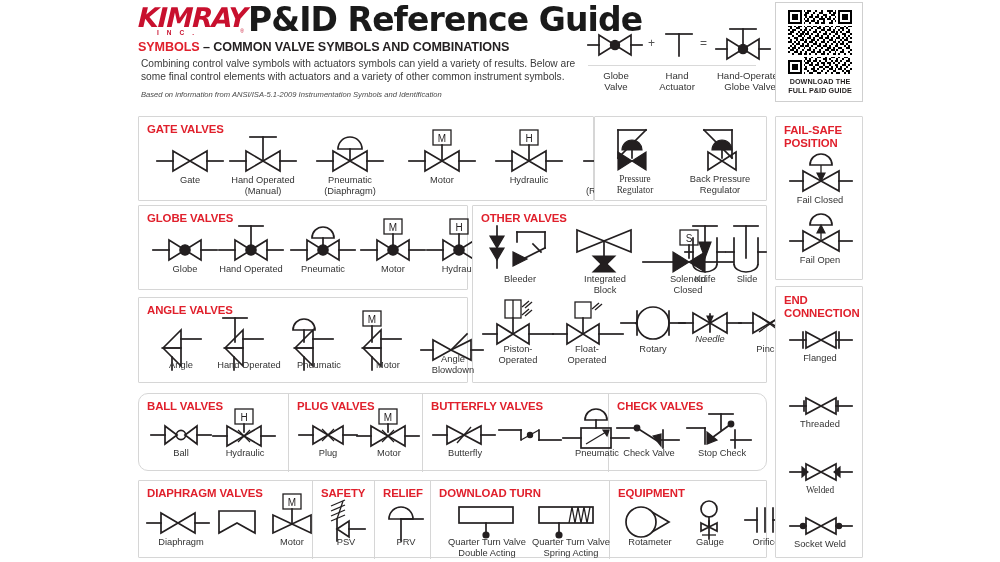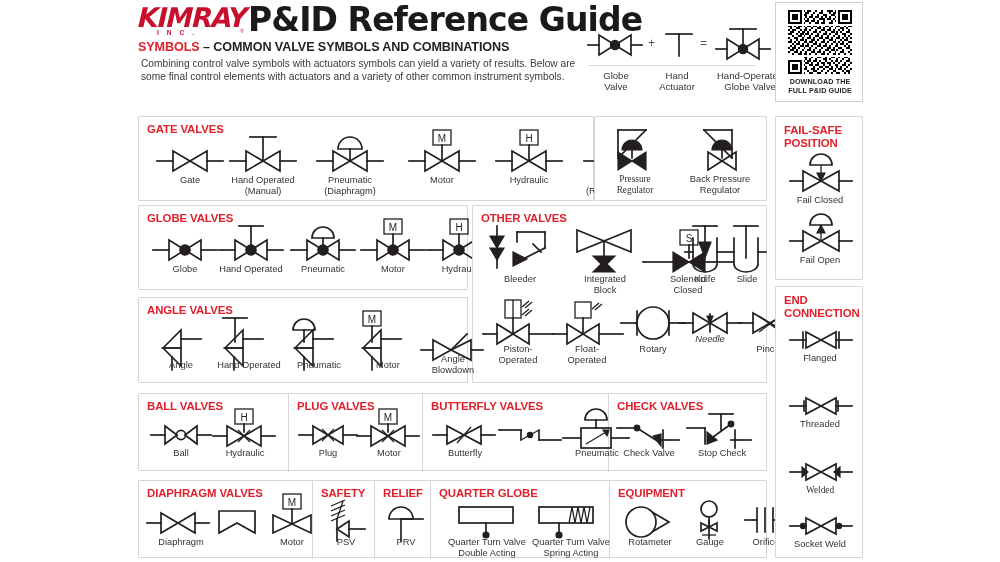--- a/index.html
+++ b/index.html
@@ -106,20 +106,21 @@
     </div>
 
     <div class="main-title">P&amp;ID Reference Guide</div>
 
     <div class="sub-head">
       <span class="red">SYMBOLS</span>
       <span class="blk">– COMMON VALVE SYMBOLS AND COMBINATIONS</span>
     </div>
 
     <div class="intro">Combining control valve symbols with actuators symbols can yield a variety of results. Below are some final control elements with actuators and a variety of other common instrument symbols.</div>
+    <div class="basedon">Based on information from ANSI/ISA-5.1-2009 Instrumentation Symbols and Identification</div>
 
     <div class="eq-block">
       <div class="eq-row">
         <div class="sym" style="left:0px; top:6px;">
           <svg width="54" height="26" viewBox="0 0 54 26">
             <line class="ln" x1="0" y1="13" x2="11" y2="13"></line>
             <line class="ln" x1="43" y1="13" x2="54" y2="13"></line>
             <polygon class="no-fill" points="11,3 11,23 27,13"></polygon>
             <polygon class="no-fill" points="43,3 43,23 27,13"></polygon>
             <circle class="fill-b" cx="27" cy="13" r="4.6"></circle>
@@ -905,21 +906,21 @@
         <polygon class="no-fill" points="12,12 12,32 30,22"></polygon>
         <polygon class="no-fill" points="50,12 50,32 30,22"></polygon>
         <line class="ln" x1="30" y1="22" x2="46" y2="6"></line>
       </svg>
     </div>
     <div class="sym-lab" style="left:274px; top:56px; width:80px;">
       <span>Angle</span><br><span>Blowdown</span>
     </div>
   </div>
 
-  <div class="panel" style="left:138px; top:393px; width:629px; height:78px;">
+  <div class="panel" style="left:138px; top:393px; width:629px; height:78px;border-radius:10px;">
     <div style="position:absolute; left:149px; top:0; width:1px; height:78px; background:#d6d6d6;"></div>
     <div style="position:absolute; left:283px; top:0; width:1px; height:78px; background:#d6d6d6;"></div>
     <div style="position:absolute; left:469px; top:0; width:1px; height:78px; background:#d6d6d6;"></div>
 
     <div class="panel-title" style="left:8px; top:6px;">BALL VALVES</div>
     <div class="panel-title" style="left:158px; top:6px;">PLUG VALVES</div>
     <div class="panel-title" style="left:292px; top:6px;">BUTTERFLY VALVES</div>
     <div class="panel-title" style="left:478px; top:6px;">CHECK VALVES</div>
 
     <div class="sym" style="left:12px; top:30px;">
@@ -1056,21 +1057,21 @@
 
   <div class="panel" style="left:138px; top:480px; width:629px; height:78px;">
     <div style="position:absolute; left:173px; top:0; width:1px; height:78px; background:#d6d6d6;"></div>
     <div style="position:absolute; left:235px; top:0; width:1px; height:78px; background:#d6d6d6;"></div>
     <div style="position:absolute; left:291px; top:0; width:1px; height:78px; background:#d6d6d6;"></div>
     <div style="position:absolute; left:470px; top:0; width:1px; height:78px; background:#d6d6d6;"></div>
 
     <div class="panel-title" style="left:8px; top:6px;">DIAPHRAGM VALVES</div>
     <div class="panel-title" style="left:182px; top:6px;">SAFETY</div>
     <div class="panel-title" style="left:244px; top:6px;">RELIEF</div>
-    <div class="panel-title" style="left:300px; top:6px;">QUARTER GLOBE</div>
+    <div class="panel-title" style="left:300px; top:6px;">DOWNLOAD TURN</div>
     <div class="panel-title" style="left:479px; top:6px;">EQUIPMENT</div>
 
     <div class="sym" style="left:8px; top:30px;">
       <svg width="62" height="24" viewBox="0 0 62 24">
         <line class="ln" x1="0" y1="12" x2="14" y2="12"></line>
           <line class="ln" x1="48" y1="12" x2="62" y2="12"></line>
         <polygon class="no-fill" points="14,2 14,22 31,12"></polygon>
           <polygon class="no-fill" points="48,2 48,22 31,12"></polygon>
       </svg>
     </div>

